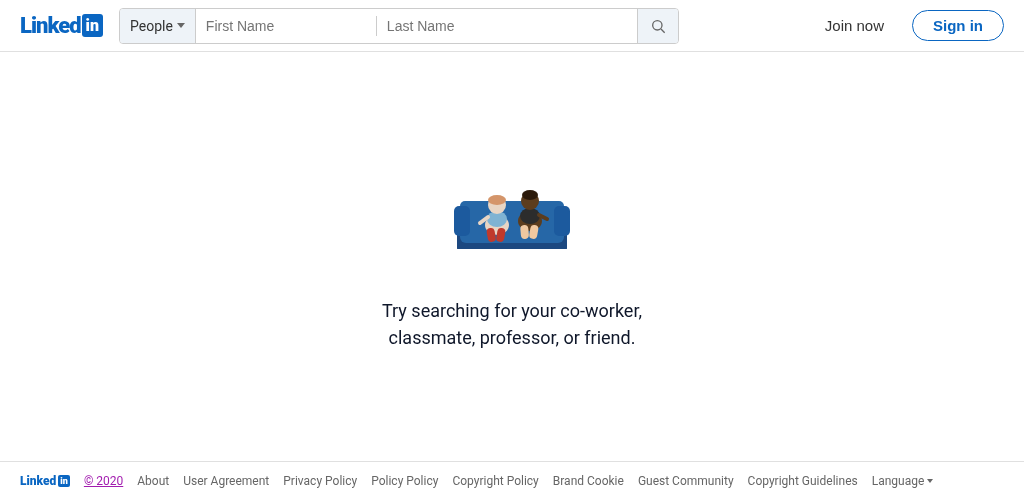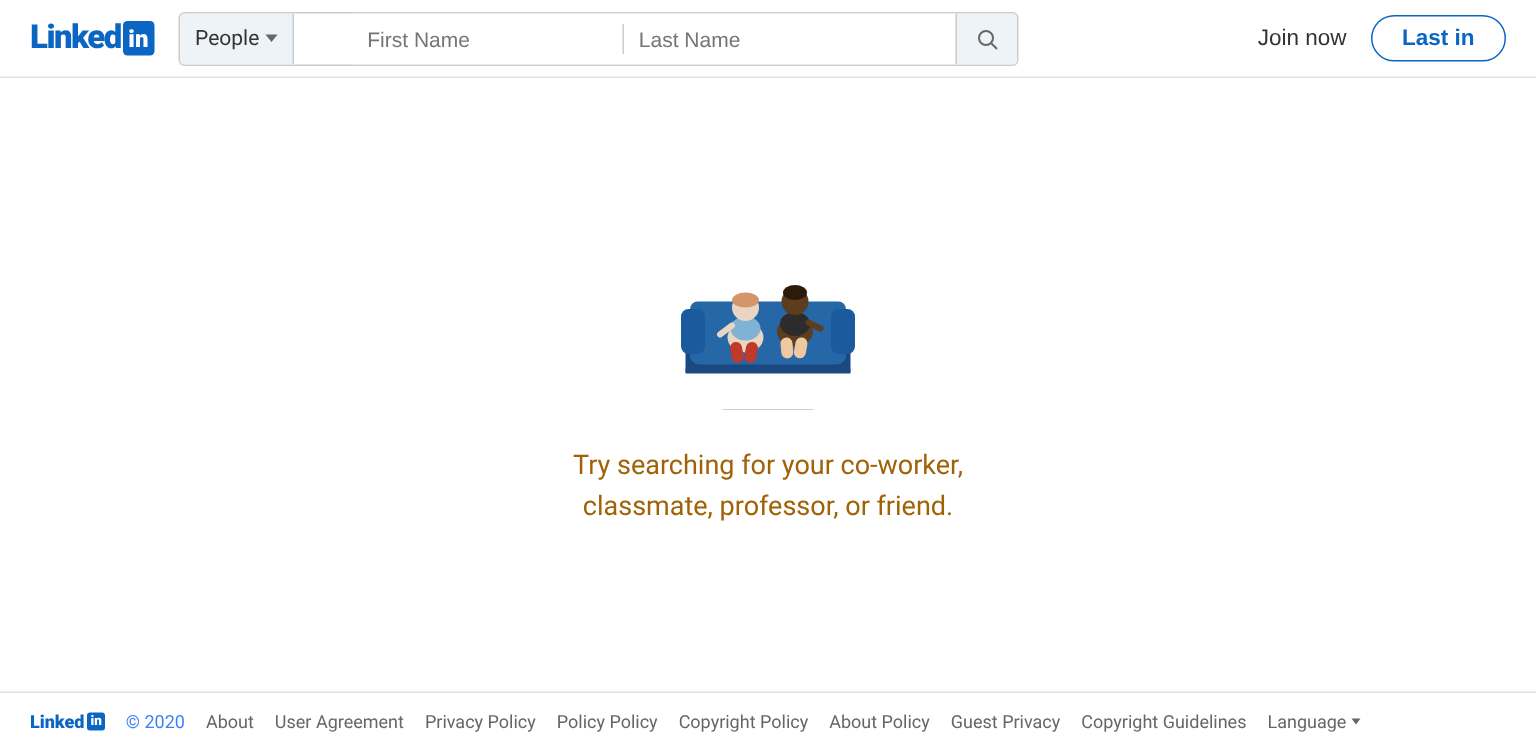--- a/index.html
+++ b/index.html
@@ -86,21 +86,20 @@
     }
 
     .search-input-first {
       border: none;
       outline: none;
       padding: 12px 10px;
       font-size: 14px;
       height: 100%;
       width: 180px;
       color: #6d28d9;
-      margin-left: 39px;
     }
 
     .search-divider {
       width: 1px;
       height: 20px;
       background: #ccc;
     }
 
     .search-input-last {
       border: none;
@@ -129,21 +128,21 @@
       height: 16px;
       fill: none;
       stroke: #666;
       stroke-width: 2;
     }
 
     .header-actions {
       display: flex;
       align-items: center;
       margin-left: auto;
-      gap: 16px;
+      gap: 28px;
     }
 
     .join-now-btn {
       background: none;
       border: none;
       font-size: 15px;
       color: #333;
       cursor: pointer;
       font-weight: 400;
     }
@@ -170,21 +169,21 @@
     }
 
     .illustration-container {
       width: 160px;
       height: 130px;
       margin-bottom: 24px;
     }
 
     .message-text {
       font-size: 18px;
-      color: #a16207;
+      color: #0f172a;
       text-align: center;
       line-height: 1.5;
       font-weight: 400;
     }
 
     
     .footer {
       border-top: 1px solid #e0e0e0;
       padding: 12px 20px;
       display: flex;
@@ -212,22 +211,23 @@
     .footer-logo-in {
       background: #0a66c2;
       color: #fff;
       font-size: 9px;
       font-weight: 900;
       padding: 1px 2px;
       border-radius: 2px;
     }
 
     .footer-copyright {
-      color: #3b82f6;
-      font-size: 12px;
+      color: #a21caf;
+      font-size: 12px;
+      text-decoration: underline;
     }
 
     .footer-link {
       color: #666;
       text-decoration: none;
       font-size: 12px;
       cursor: pointer;
     }
 
     .footer-language {
@@ -268,21 +268,21 @@
     <button class="search-btn">
       <svg class="search-icon-svg" viewBox="0 0 24 24">
         <circle cx="11" cy="11" r="7"></circle>
         <line x1="16.5" y1="16.5" x2="22" y2="22"></line>
       </svg>
     </button>
   </div>
 
   <div class="header-actions">
     <button class="join-now-btn">Join now</button>
-    <button class="sign-in-btn">Last in</button>
+    <button class="sign-in-btn">Sign in</button>
   </div>
 </header>
 
 <main class="main-content">
 
   <div class="illustration-container">
     <svg viewBox="0 0 160 130" xmlns="http://www.w3.org/2000/svg">
 
       <ellipse cx="80" cy="105" rx="55" ry="30" fill="#1c4880"></ellipse>
       <rect x="25" y="75" width="110" height="30" fill="#1c4880"></rect>
@@ -334,20 +334,20 @@
   <div class="footer-logo">
     <span class="footer-logo-linked">Linked</span>
       <span class="footer-logo-in">in</span>
   </div>
   <span class="footer-copyright">© 2020</span>
   <a class="footer-link">About</a>
   <a class="footer-link">User Agreement</a>
   <a class="footer-link">Privacy Policy</a>
   <a class="footer-link">Policy Policy</a>
   <a class="footer-link">Copyright Policy</a>
-  <a class="footer-link">About Policy</a>
-  <a class="footer-link">Guest Privacy</a>
+  <a class="footer-link">Brand Cookie</a>
+  <a class="footer-link">Guest Community</a>
   <a class="footer-link">Copyright Guidelines</a>
   <div class="footer-language">
     <span>Language</span>
     <span class="footer-chevron"></span>
   </div>
 </footer>
 
 </body></html>

